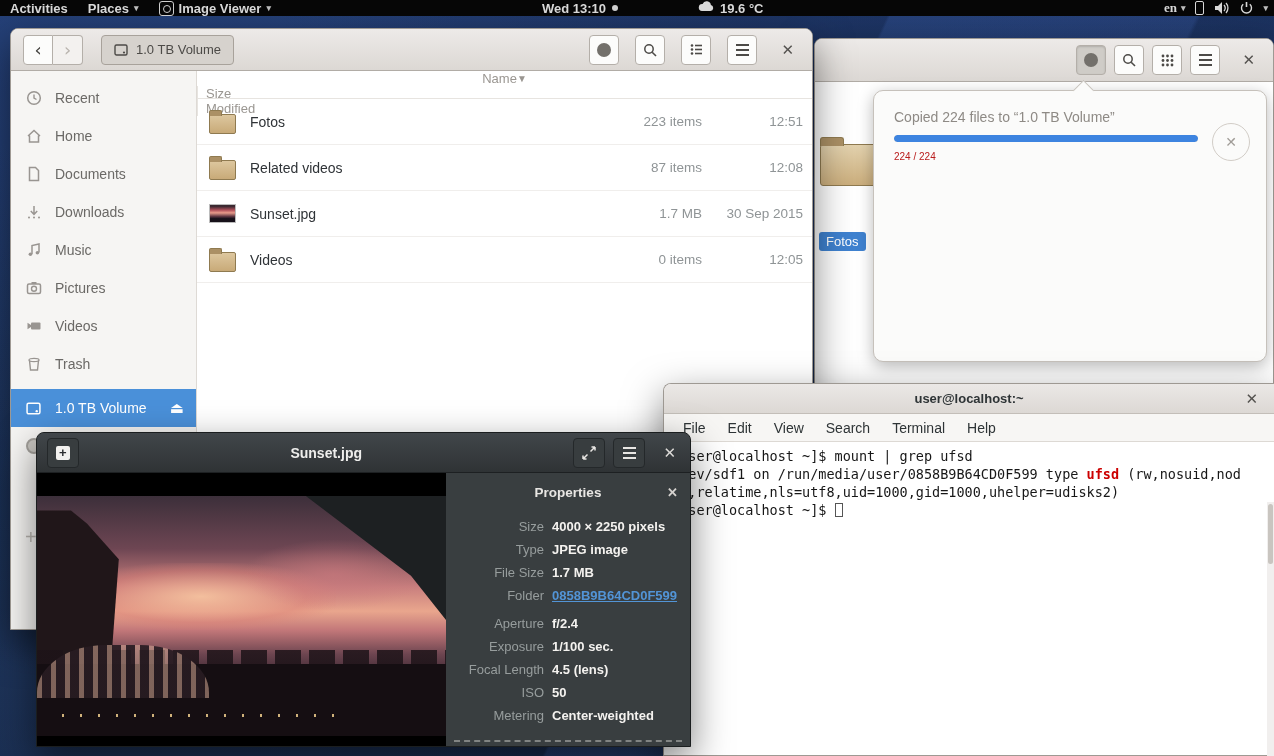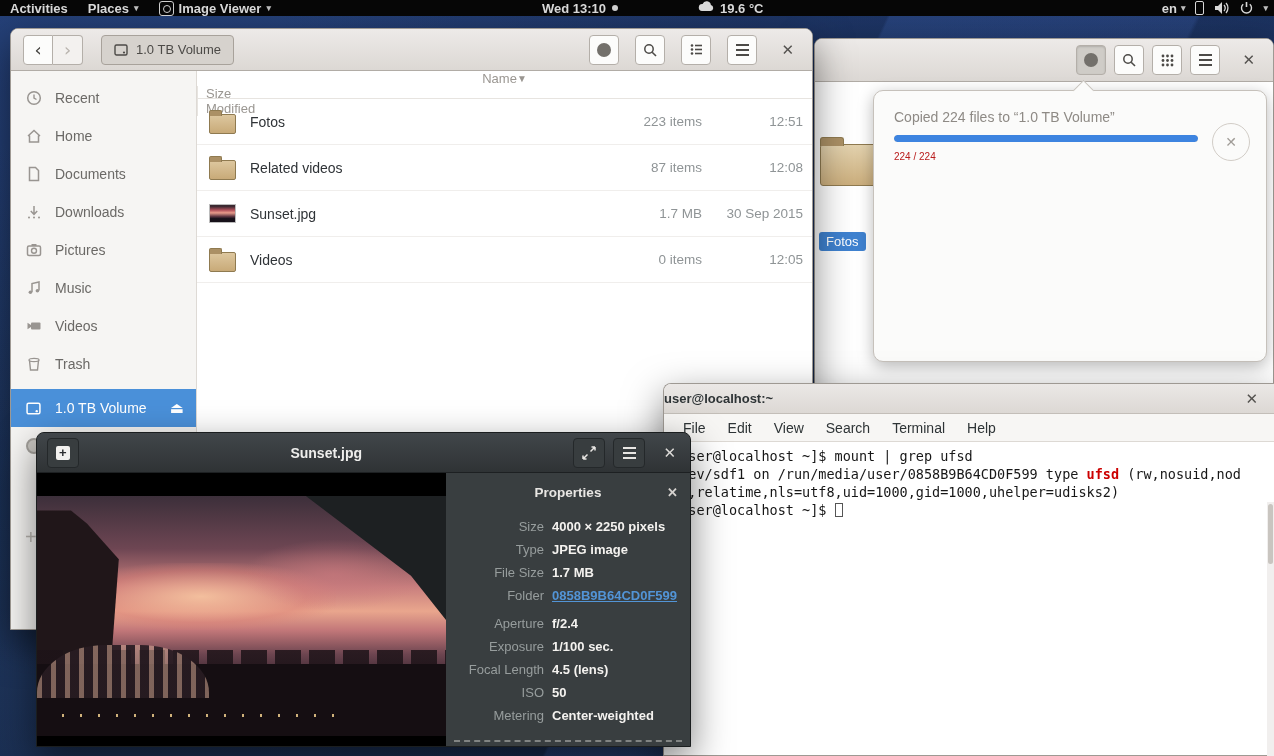--- a/index.html
+++ b/index.html
@@ -17,21 +17,21 @@
   }
 
   
   .topbar { position:absolute; left:0; top:0; width:1274px; height:16px; background:#060606;
     color:#d8d8d8; display:flex; align-items:center; font-size:13px; font-weight:bold; z-index:60; }
   .tb-item { display:flex; align-items:center; gap:5px; padding:0 10px; height:100%; }
   .tb-caret { font-size:9px; color:#bdbdbd; }
   .tb-clock { position:absolute; left:542px; display:flex; align-items:center; gap:6px; }
   .tb-dot { width:6px; height:6px; border-radius:50%; background:#cfcfcf; }
   .tb-weather { position:absolute; left:698px; display:flex; align-items:flex-start; gap:6px; }
-  .tb-right { position:absolute; right:6px; display:flex; align-items:center; gap:10px; }
+  .tb-right { position:absolute; right:6px; display:flex; align-items:center; gap:10px;font-family:Liberation Serif, serif; }
   .appicon { width:15px; height:15px; border:1px solid #cfcfcf; border-radius:3px; position:relative; }
   .appicon::after { content:""; position:absolute; left:3px; top:3px; width:6px; height:6px; border:1px solid #cfcfcf; border-radius:50%; }
   .batt { width:9px; height:14px; border:1px solid #d8d8d8; border-radius:2px; }
   svg.glyph { display:block; }
 
   
   .win { position:absolute; border-radius:8px 8px 0 0; box-shadow:0 14px 38px rgba(0,0,0,.5); }
   .headerbar { background:linear-gradient(#edeae8,#dcd8d4); border-bottom:1px solid #b1aca6;
     border-radius:7px 7px 0 0; display:flex; align-items:center; }
   .hb-btn { width:30px; height:30px; background:#fcfcfb; border:1px solid #b4afa9; border-radius:4px;
@@ -95,21 +95,21 @@
   .pop-bar-fill { height:100%; background:#3d84e0; border-radius:4px; }
   .pop-count { margin-top:9px; color:#b91c1c; font-size:10px; }
   .pop-close { width:38px; height:38px; margin-top:14px; border:1px solid #d2cdc7; border-radius:50%;
     display:flex; align-items:center; justify-content:center; color:#a09c97; font-size:14px; background:#fbfbfa; }
 
   
   .terminal { left:663px; top:383px; width:611px; height:373px; background:#fff; border:1px solid #9e9993;
     border-right:none; border-radius:8px 0 0 0; z-index:20; }
   .term-title { height:30px; background:linear-gradient(#ebe8e6,#dcd8d4); border-bottom:1px solid #c3beb8;
     border-radius:7px 0 0 0; display:flex; align-items:center; position:relative; }
-  .term-title .tt { flex:1; font-size:13px; font-weight:bold; color:#2e3436; }
+  .term-title .tt { flex:1; text-align:center; font-size:13px; font-weight:bold; color:#2e3436; }
   .term-title .close-x { position:absolute; right:10px; }
   .menubar { height:28px; background:#f7f6f4; border-bottom:1px solid #ddd9d4; display:flex; align-items:center; padding-left:8px; }
   .menubar span { padding:0 11px; font-size:14px; color:#2e3436; }
   .term-body { padding:5px 2px 0 8px; font-family:"DejaVu Sans Mono", monospace; font-size:13.5px;
     line-height:18px; color:#171717; white-space:pre-wrap; position:relative; height:314px; }
   .grep { color:#cc0000; font-weight:bold; }
   .cursor { display:inline-block; width:8px; height:14px; border:1px solid #555; vertical-align:-2px; }
   .term-scroll { position:absolute; right:0; top:60px; bottom:0; width:7px; background:#f1efee; }
   .term-scroll i { position:absolute; right:1px; top:2px; width:5px; height:60px; background:#c9c5c0; border-radius:3px; }
 
@@ -335,36 +335,36 @@
               <circle cx="3" cy="13.5" r="1" fill="currentColor"></circle>
               <circle cx="8" cy="13.5" r="1" fill="currentColor"></circle>
               <circle cx="13" cy="13.5" r="1" fill="currentColor"></circle>
             </svg>
         </span>
         <span>Downloads</span>
       </div>
       <div class="side-item">
         <span class="sicon">
           <svg width="16" height="16" viewBox="0 0 16 16">
+              <path d="M6 12V3.5l7-1.5V10.5" fill="none" stroke="currentColor" stroke-width="1.5"></path>
+              <circle cx="4.4" cy="12.2" r="1.8" fill="currentColor"></circle>
+              <circle cx="11.4" cy="10.7" r="1.8" fill="currentColor"></circle>
+            </svg>
+        </span>
+        <span>Music</span>
+      </div>
+      <div class="side-item">
+        <span class="sicon">
+          <svg width="16" height="16" viewBox="0 0 16 16">
               <rect x="1.5" y="4" width="13" height="9.5" rx="1.5" fill="none" stroke="currentColor" stroke-width="1.5"></rect>
               <circle cx="8" cy="8.7" r="2.5" fill="none" stroke="currentColor" stroke-width="1.4"></circle>
               <rect x="5.5" y="2" width="5" height="2" fill="currentColor"></rect>
             </svg>
         </span>
         <span>Pictures</span>
-      </div>
-      <div class="side-item">
-        <span class="sicon">
-          <svg width="16" height="16" viewBox="0 0 16 16">
-              <path d="M6 12V3.5l7-1.5V10.5" fill="none" stroke="currentColor" stroke-width="1.5"></path>
-              <circle cx="4.4" cy="12.2" r="1.8" fill="currentColor"></circle>
-              <circle cx="11.4" cy="10.7" r="1.8" fill="currentColor"></circle>
-            </svg>
-        </span>
-        <span>Music</span>
       </div>
       <div class="side-item">
         <span class="sicon">
           <svg width="16" height="16" viewBox="0 0 16 16">
               <rect x="5" y="4.5" width="9.5" height="7" rx="1" fill="currentColor"></rect>
               <path d="M5 7L1.5 4.8v6.4L5 9z" fill="currentColor"></path>
             </svg>
         </span>
         <span>Videos</span>
       </div>

